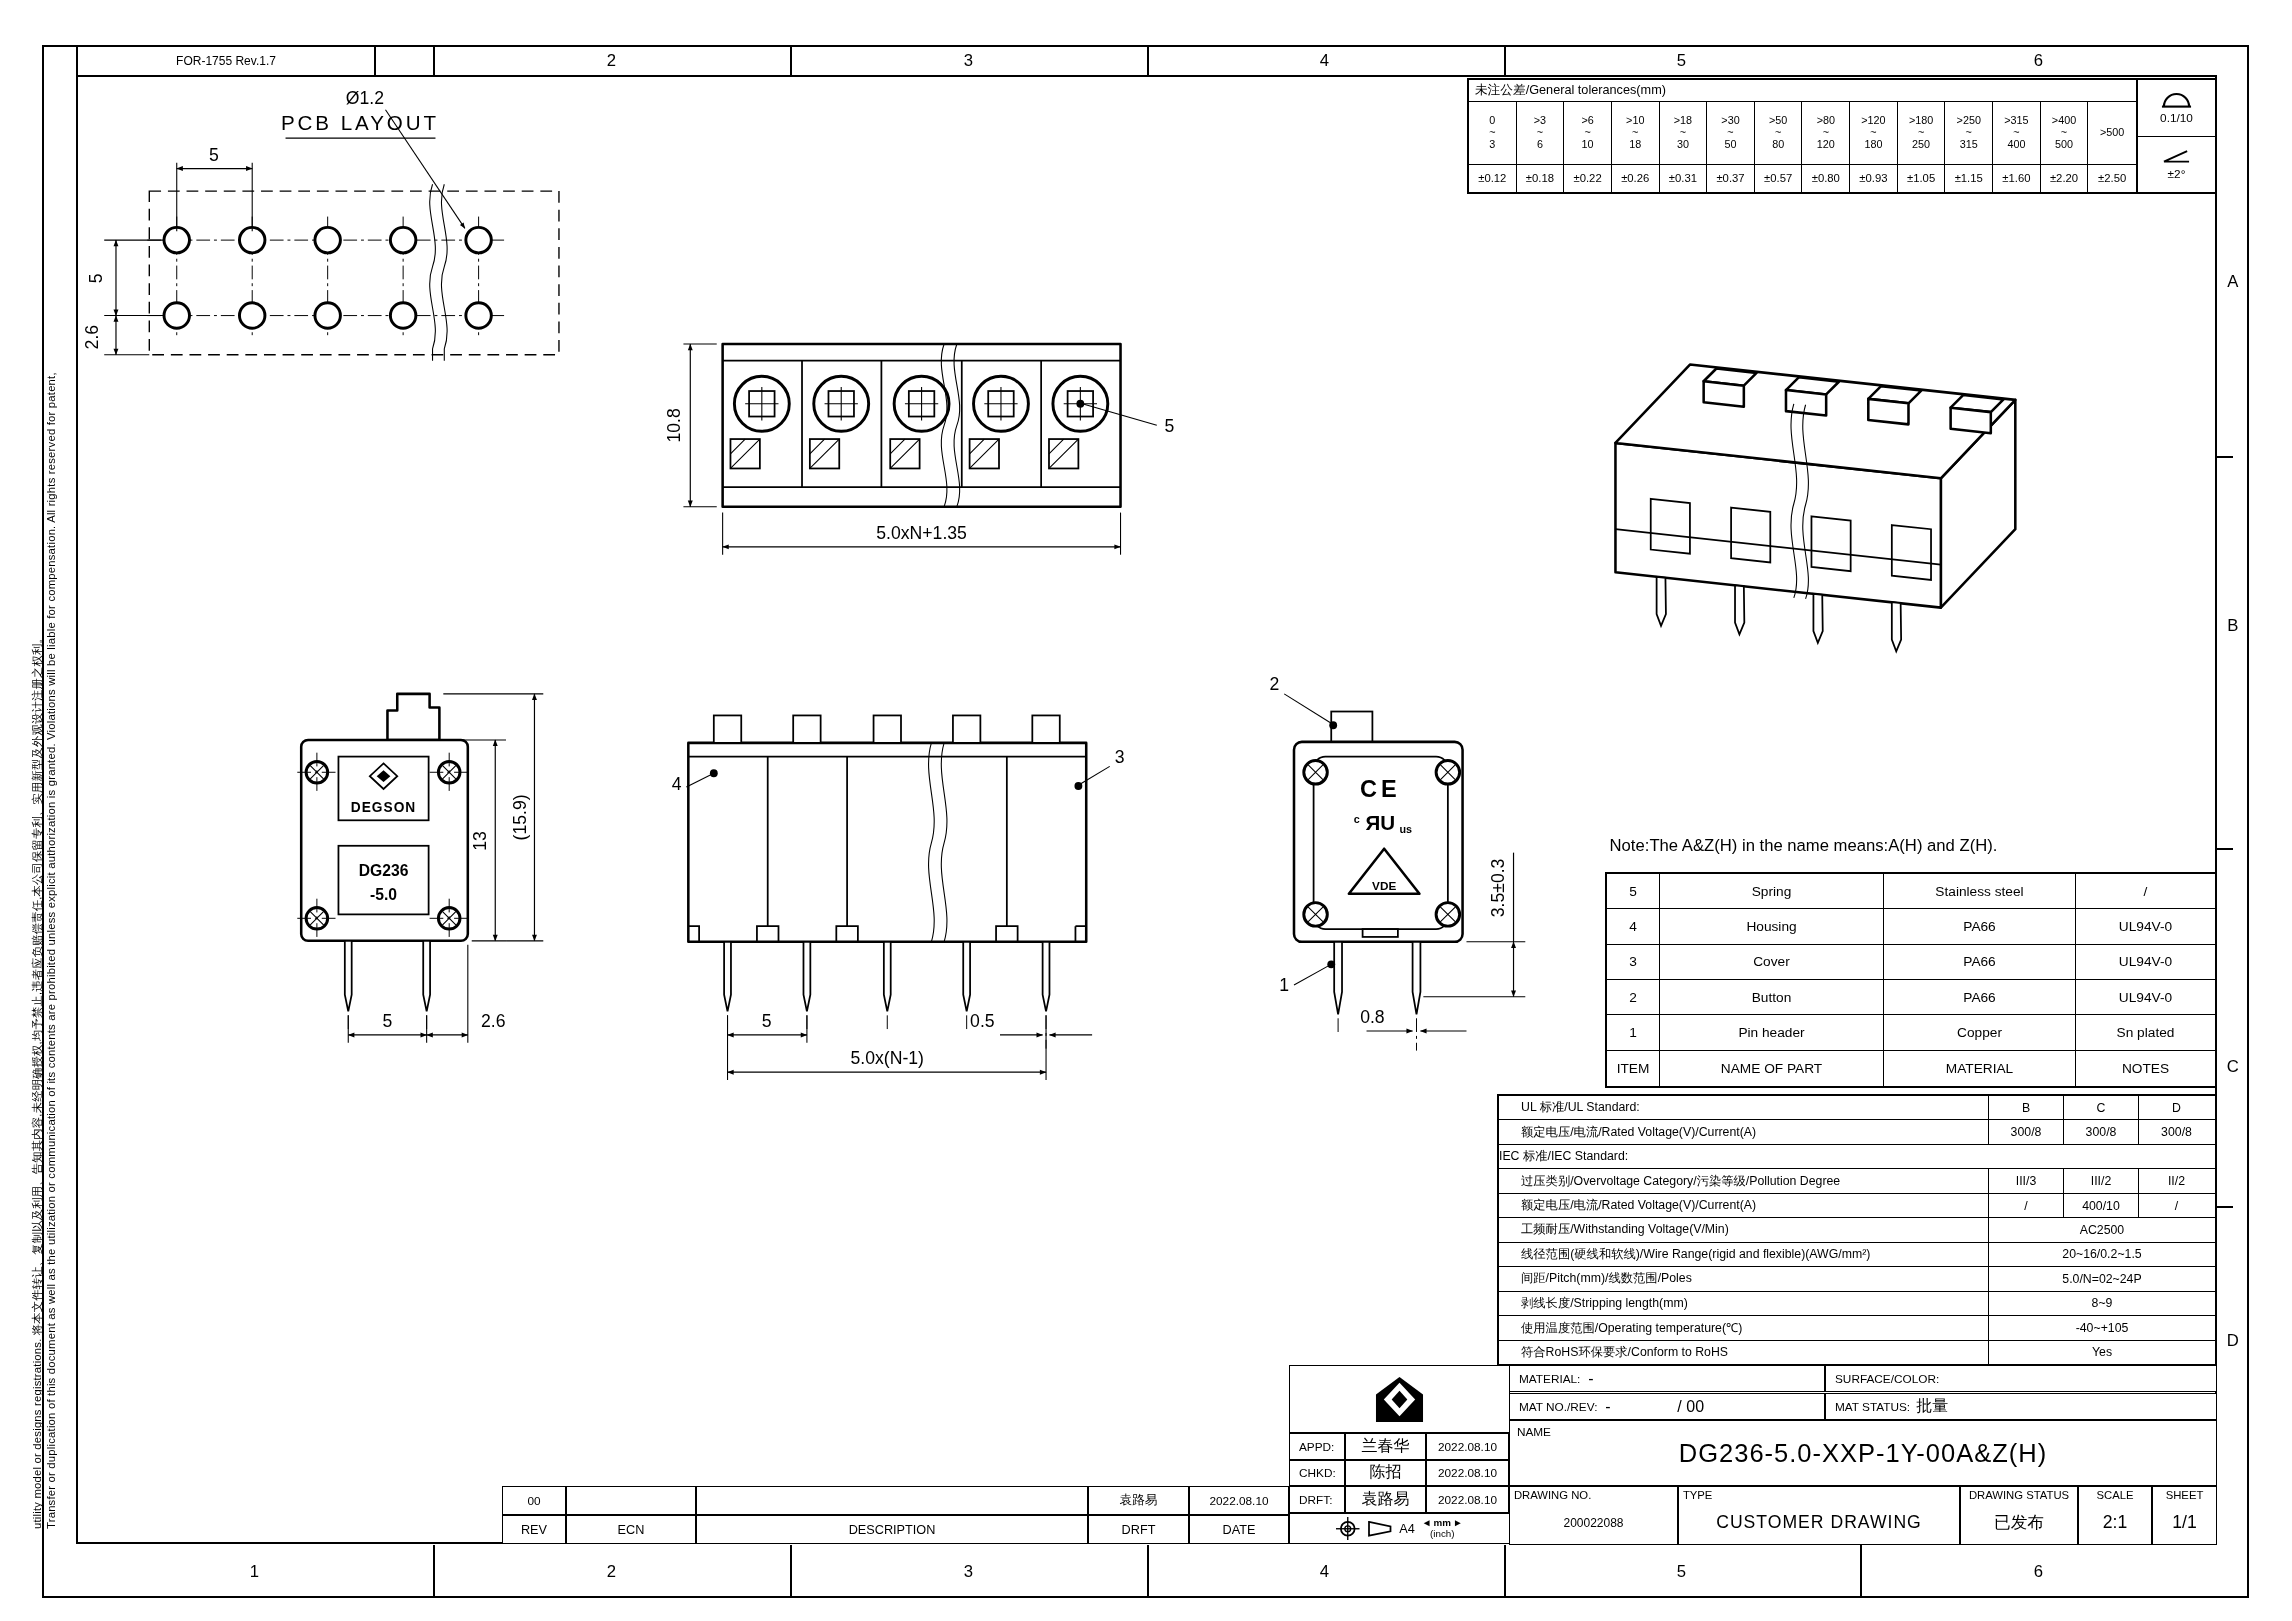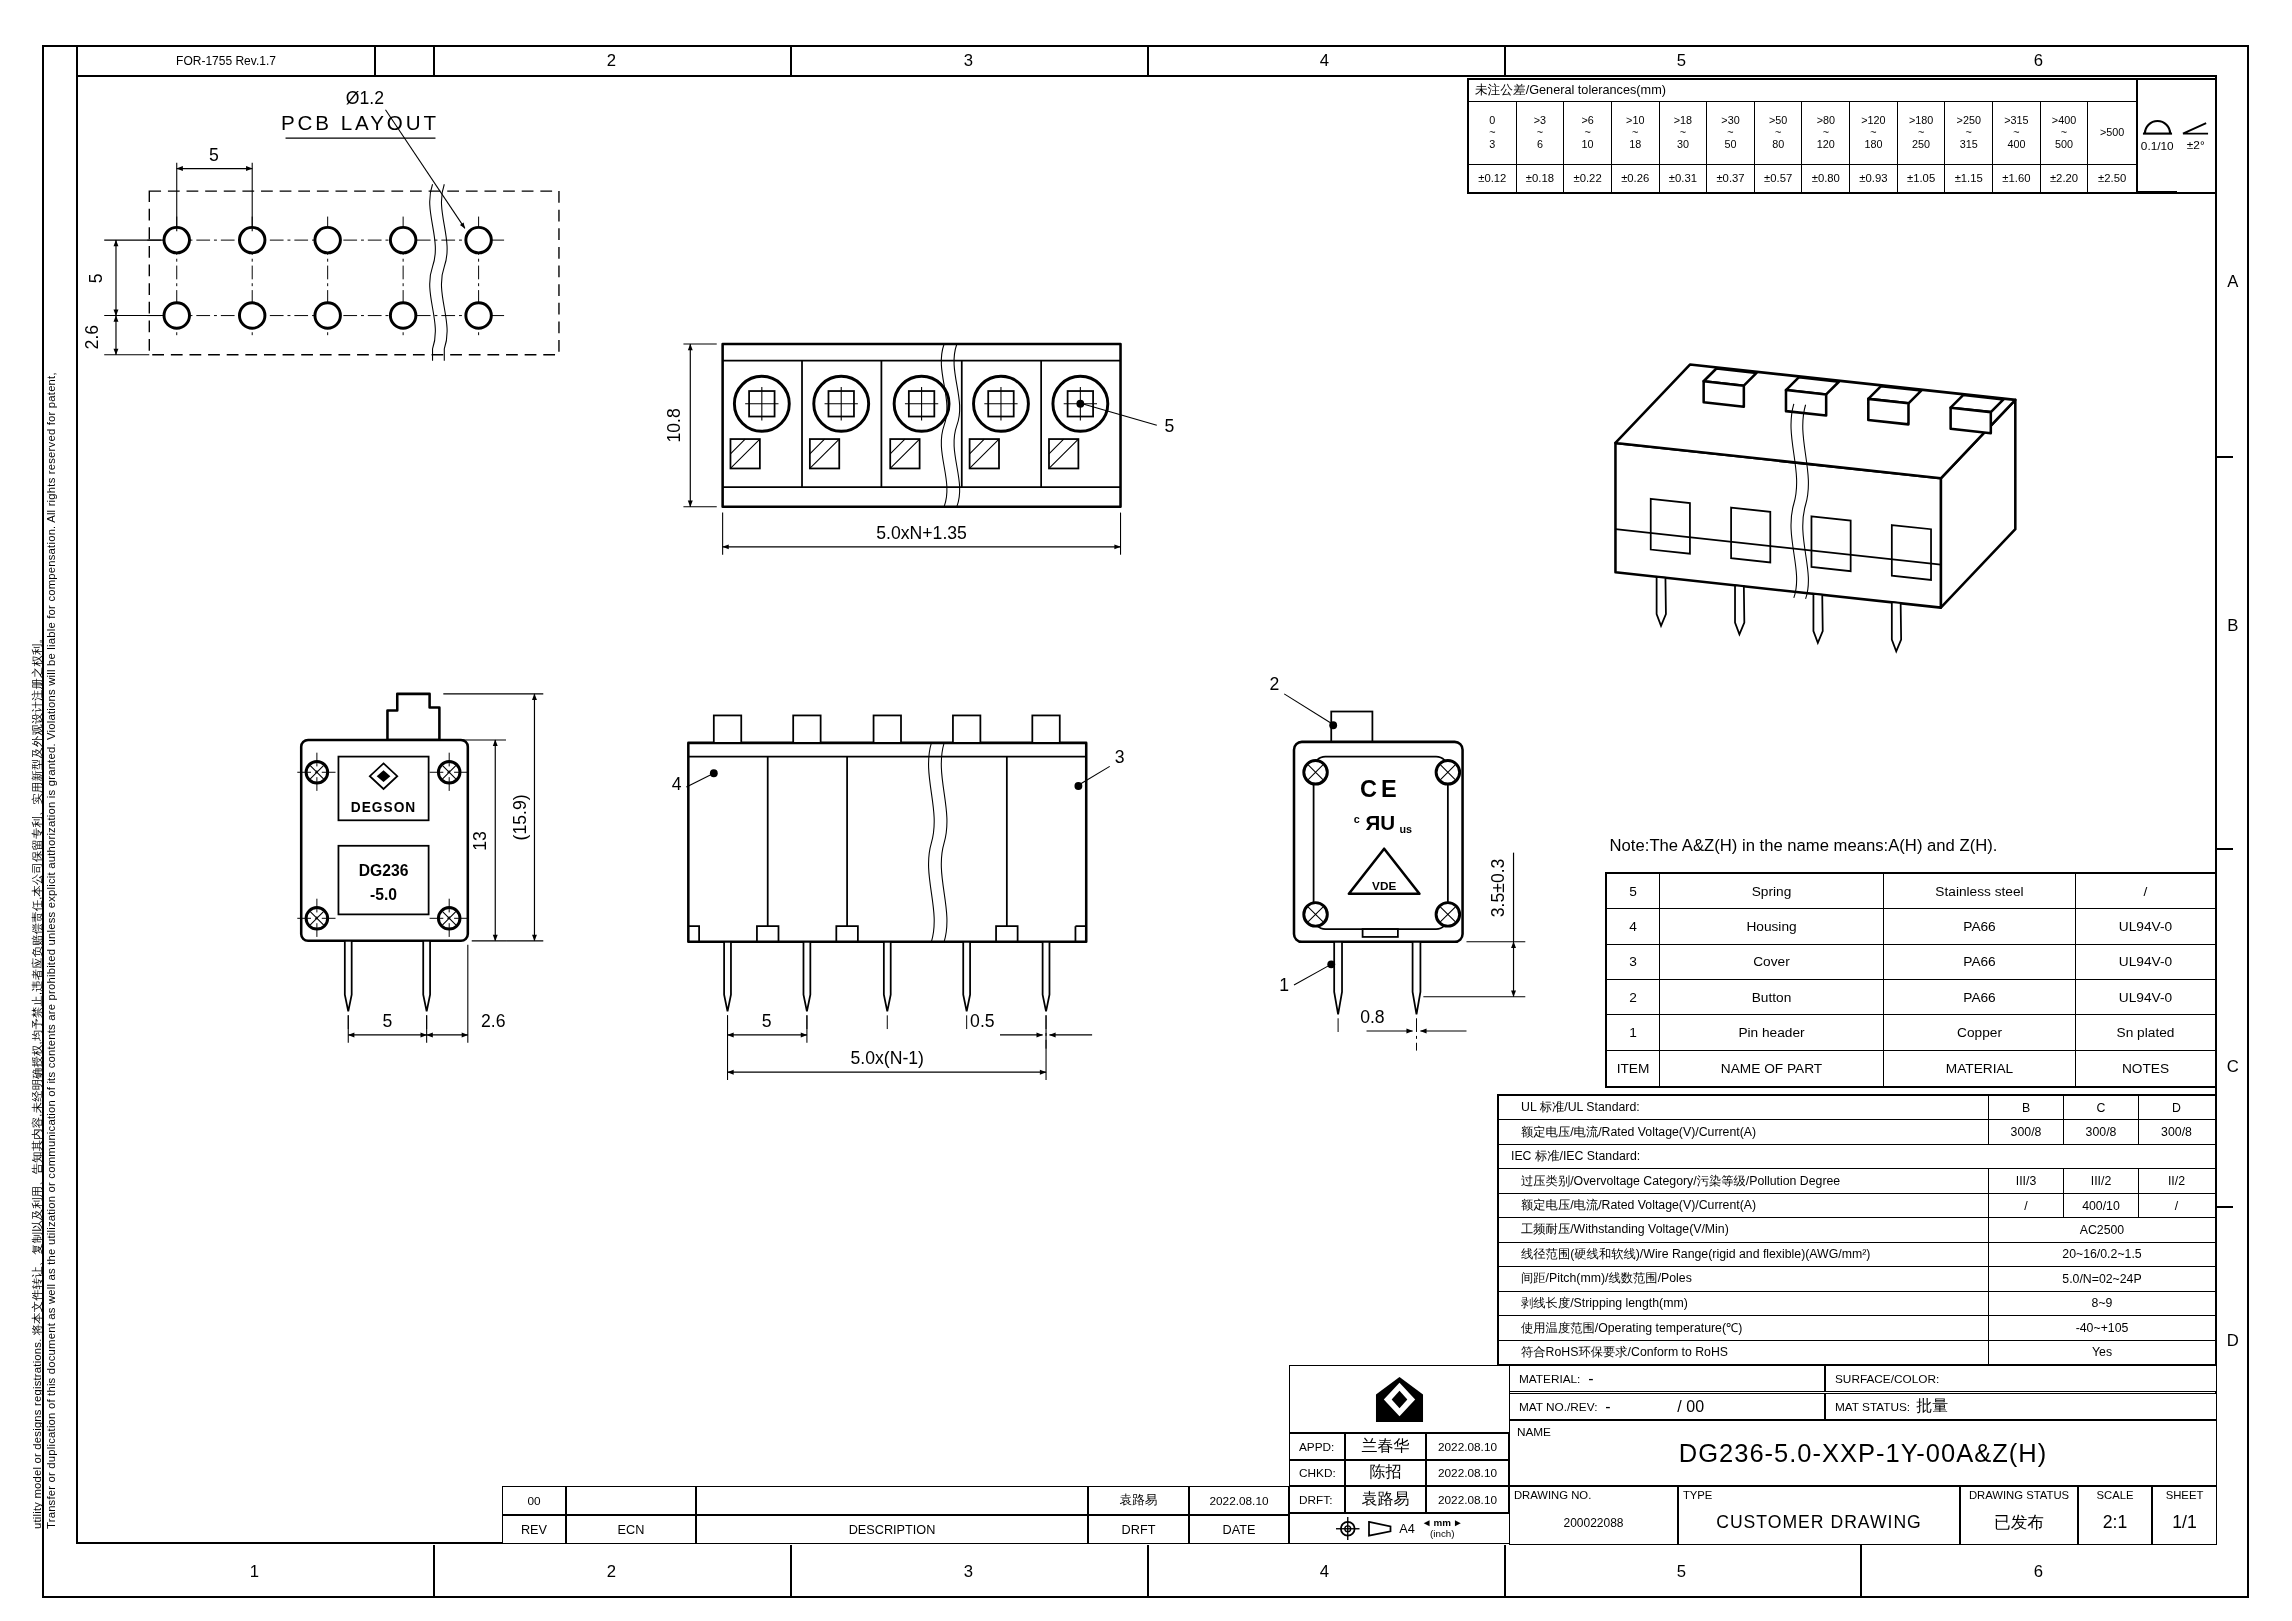--- a/index.html
+++ b/index.html
@@ -15,34 +15,34 @@
   
   .cell{position:absolute;border:1.6px solid #000;display:flex;align-items:center;justify-content:center;background:#fff}
   
   .tol{left:1467px;top:78px;width:750px;height:116px;border:2px solid #000;display:flex;font-size:10.8px}
   .tol-main{width:669px;display:flex;flex-direction:column;border-right:2px solid #000}
   .tol-title{height:21.6px;border-bottom:1.5px solid #000;display:flex;align-items:center;padding-left:5.9px;font-size:12.7px}
   .tol-grid{flex:1;display:grid;grid-template-columns:repeat(14,1fr);grid-template-rows:63px 1fr}
   .tol-grid div{border-right:1.5px solid #000;border-bottom:1.5px solid #000;display:flex;align-items:center;justify-content:center;text-align:center;white-space:pre-line;line-height:1.1}
   .tol-grid div:nth-child(14n){border-right:none}
   .tol-grid div:nth-child(n+15){border-bottom:none;font-size:11.3px}
-  .tol-side{flex:1;display:flex;}
+  .tol-side{flex:1;display:flex;flex-direction:column}
   .tol-side>div{flex:1;border-bottom:1.5px solid #000;display:flex;flex-direction:column;align-items:center;justify-content:center;gap:2.9px;font-size:11.8px}
   .tol-side>div:last-child{border-bottom:none}
   
   .bom{left:1605px;top:872px;width:612px;height:216px;border:2.5px solid #000;display:grid;grid-template-columns:53px 224px 192px 1fr;grid-template-rows:repeat(6,1fr);font-size:13.7px}
   .bom div{border-right:1.5px solid #000;border-bottom:1.5px solid #000;display:flex;align-items:center;justify-content:center}
   .bom div:nth-child(4n){border-right:none}
   .bom div:nth-child(n+21){border-bottom:none}
   
   .spec{left:1497px;top:1094px;width:720px;height:272px;border:2.5px solid #000;display:flex;flex-direction:column;font-size:12.3px}
   .spec .r{flex:1;display:flex;border-bottom:1.5px solid #000}
   .spec .r:last-child{border-bottom:none}
   .spec .lb{width:490px;display:flex;align-items:center;padding-left:22px;border-right:1.5px solid #000}
-  .spec .lbf{flex:1;display:flex;align-items:center;padding-left:12px}
+  .spec .lbf{flex:1;display:flex;align-items:center;padding-left:0}
   .spec .v{width:75px;display:flex;align-items:center;justify-content:center;border-right:1.5px solid #000}
   .spec .v:last-child,.spec .vs:last-child{border-right:none}
   .spec .vs{flex:1;display:flex;align-items:center;justify-content:center}
   
   .lab{font-size:11.8px}
   .stack{display:flex;flex-direction:column;width:100%;height:100%}
   .stack .hd{font-size:11.3px;padding:2px 0 0 3.9px}
   .stack .vl{flex:1;display:flex;align-items:center;justify-content:center}
   .ls{justify-content:flex-start;padding-left:9px}
 </style>

